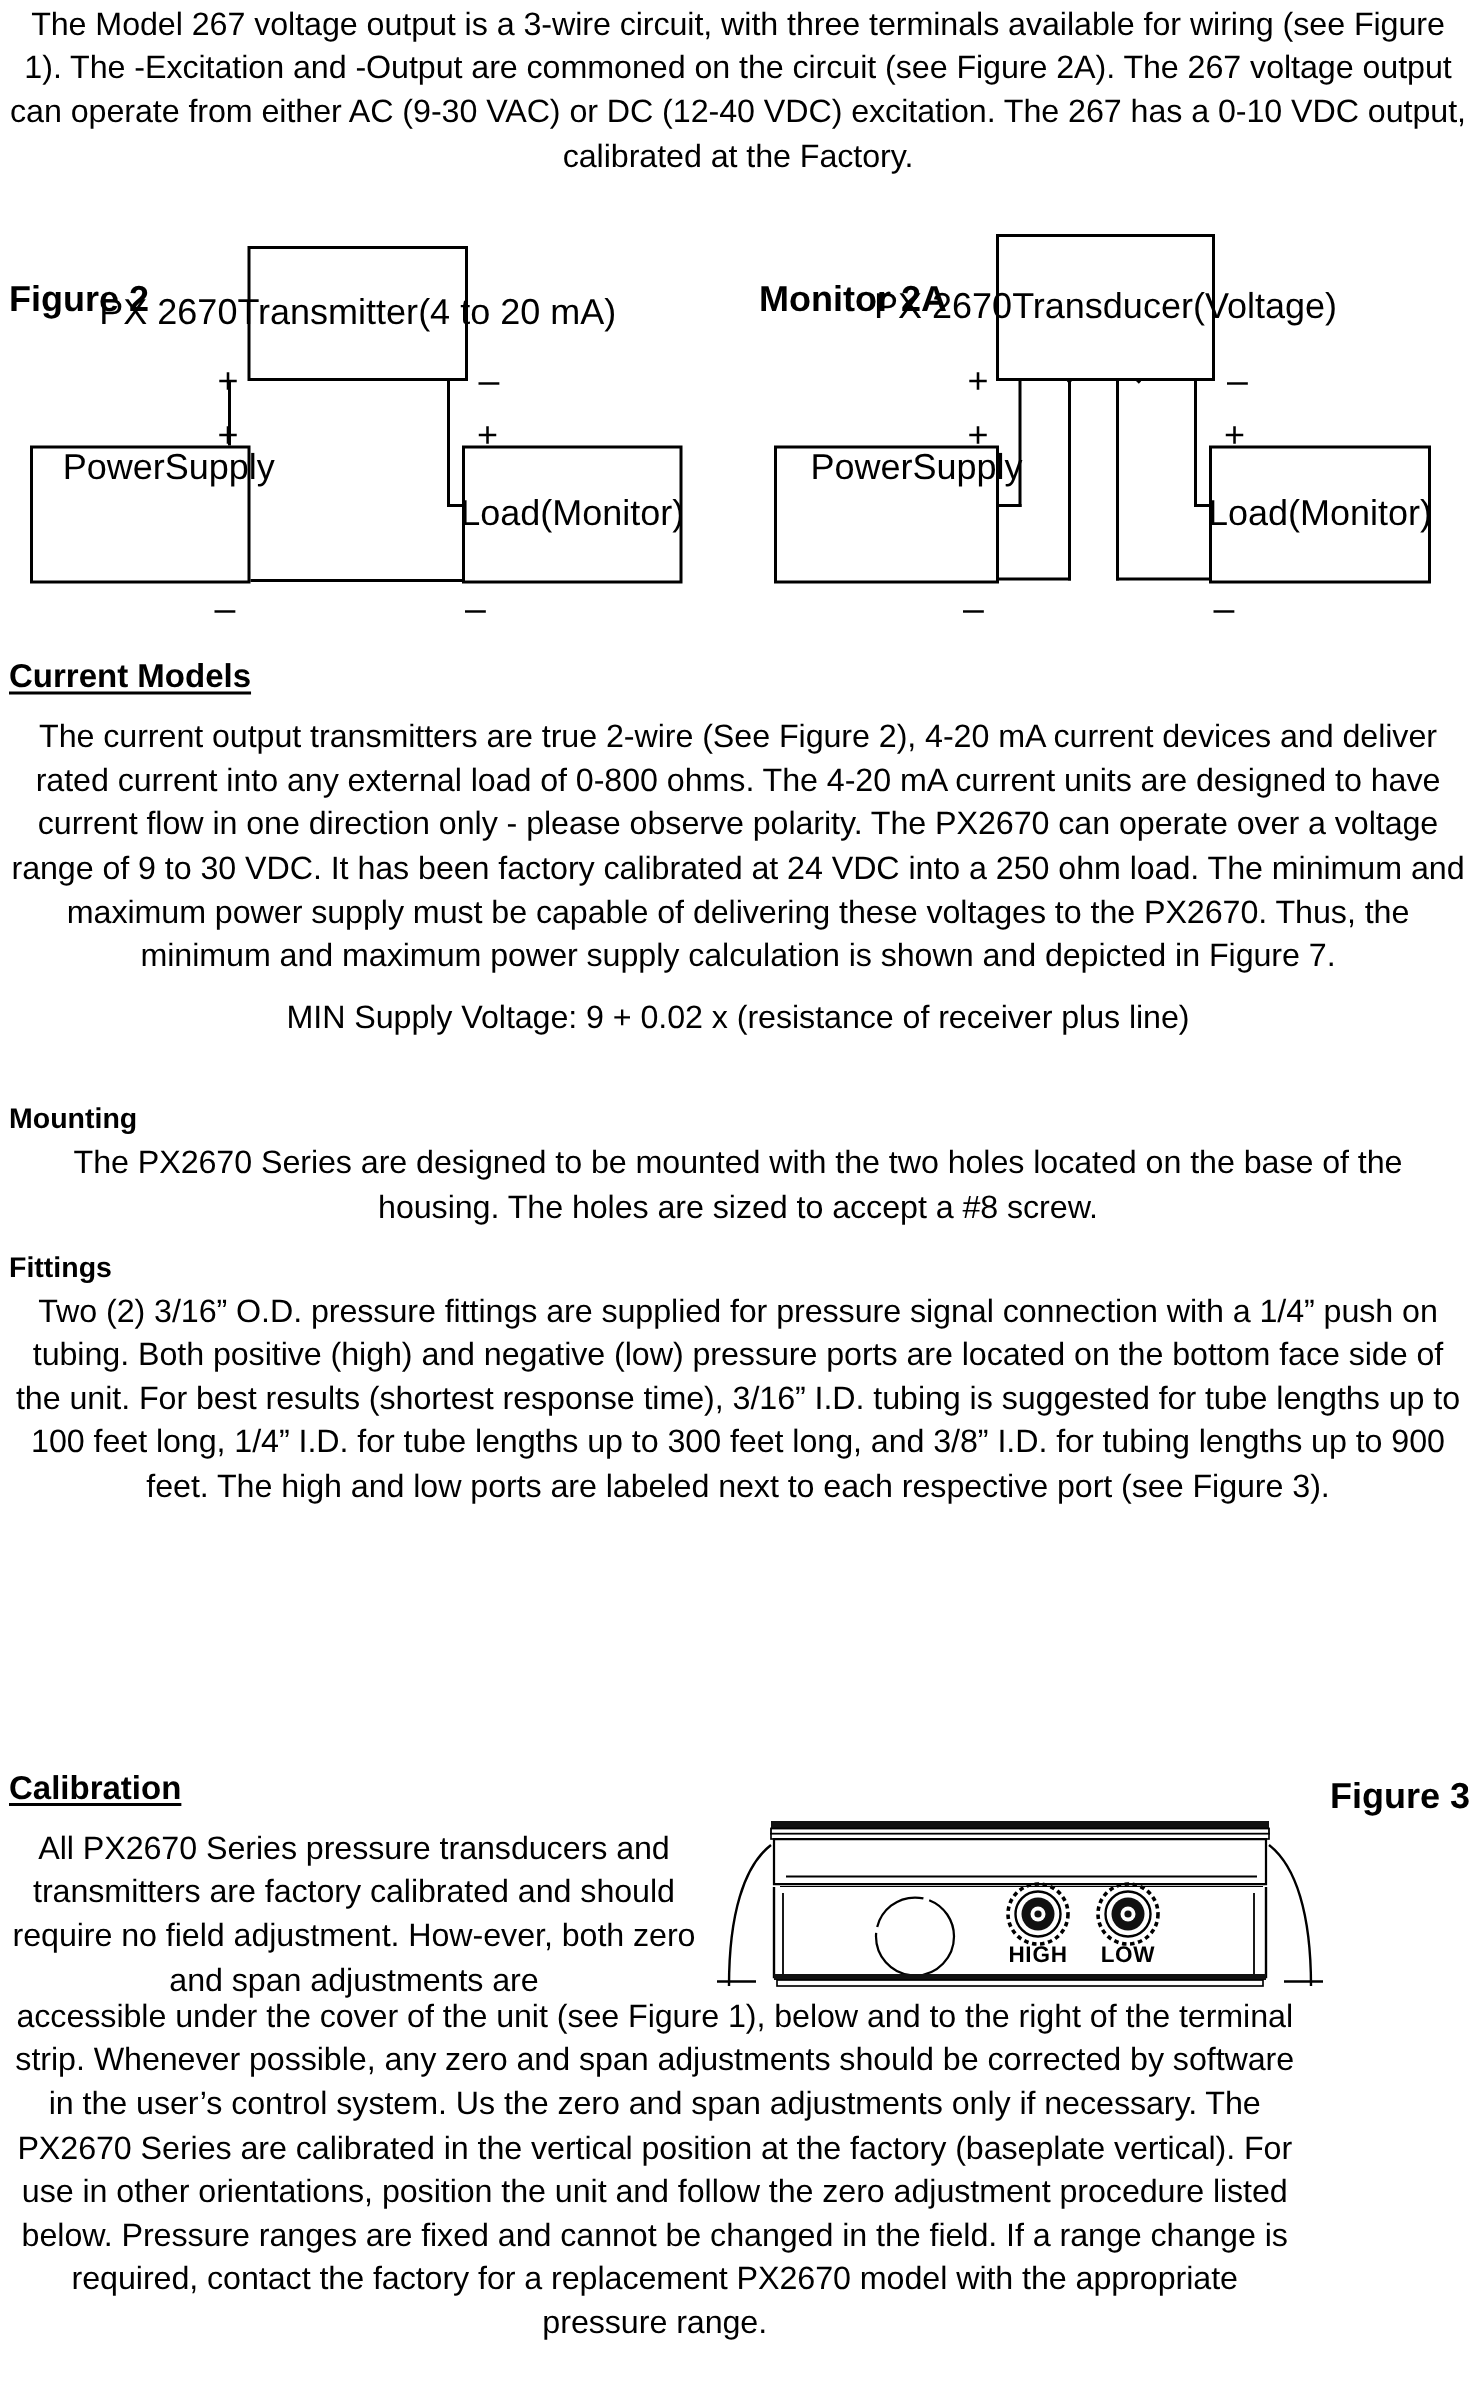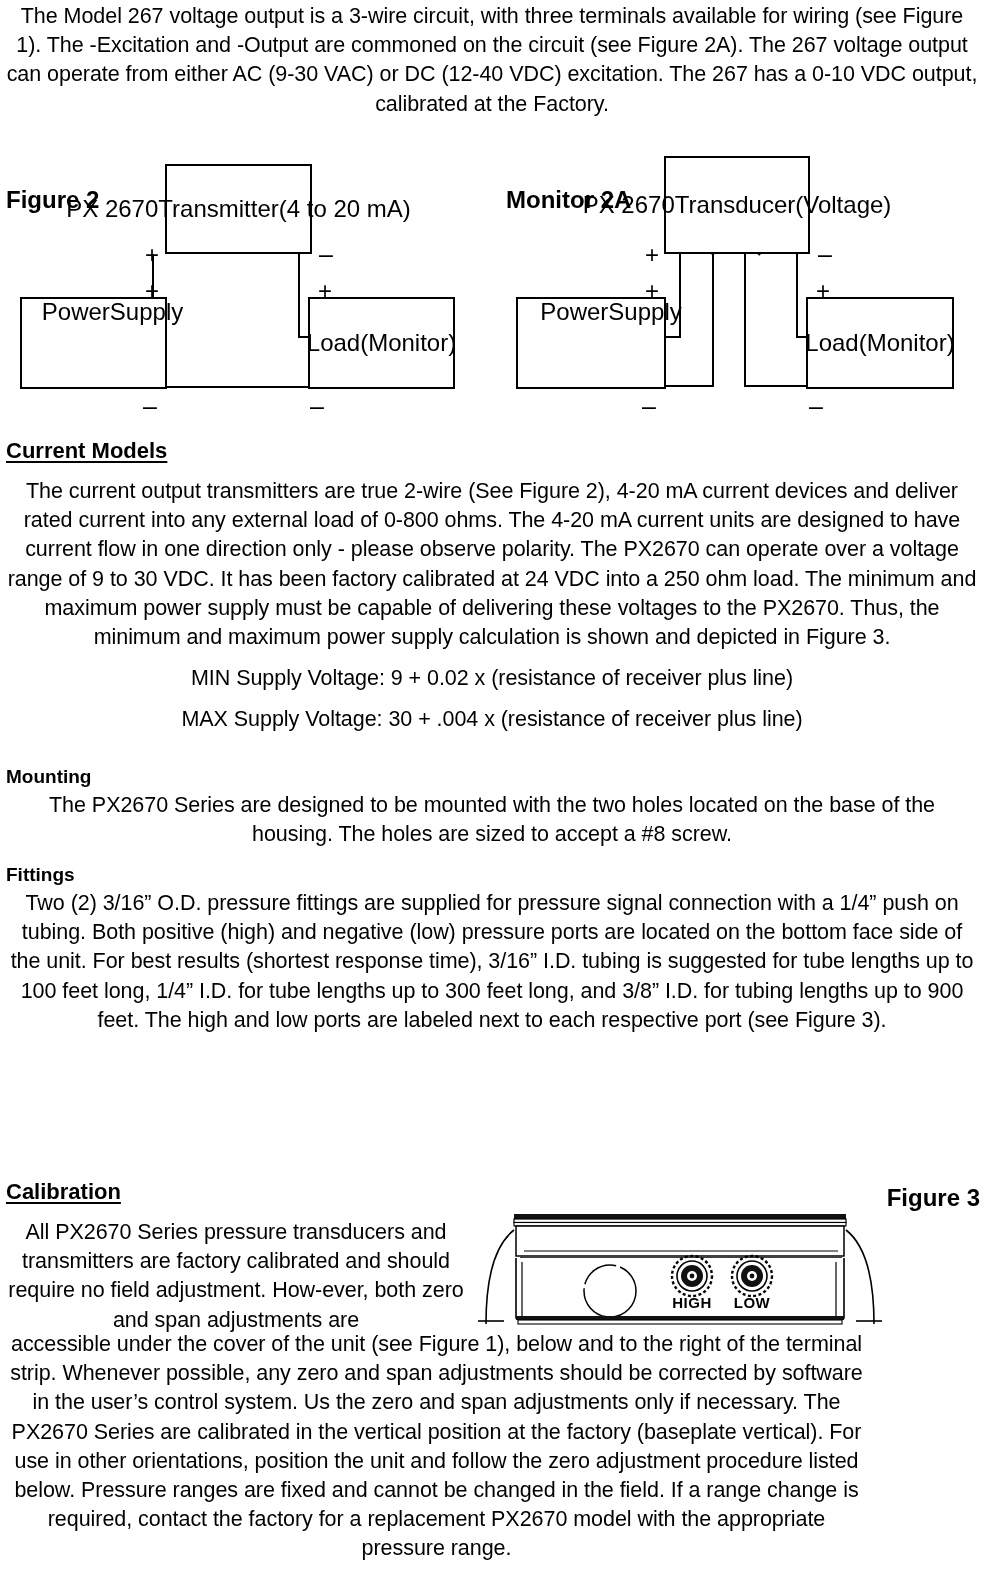--- a/index.html
+++ b/index.html
@@ -252,25 +252,24 @@
       <span class="sign minus" style="left:148px; top:244px;">–</span>
       <span class="sign minus" style="left:315px; top:244px;">–</span>
     </div>
   </div>
 
   <div id="body-flow">
 
     <h2 class="heading-ul">Current Models</h2>
     <div class="spacer-12"></div>
     <p class="para">The current output transmitters are true 2-wire (See Figure 2), 4-20 mA current devices and deliver rated current into any external load of 0-800 ohms.  The 4-20 mA current units are designed to have current flow in one direction only - please observe polarity.  The PX2670 can operate over a voltage range of 9 to 30 VDC.  It has been factory calibrated at 24 VDC into a 250 ohm load.  The minimum and maximum power supply must be capable of delivering these voltages to the PX2670.  Thus, the</p>
-    <p class="para">minimum and maximum power supply calculation is shown and depicted in Figure 3.</p>
+    <p class="para">minimum and maximum power supply calculation is shown and depicted in Figure 7.</p>
     <div class="spacer-12"></div>
     <p class="para">MIN Supply Voltage: 9 + 0.02 x (resistance of receiver plus line)</p>
     <div class="spacer-12"></div>
-    <p class="para">MAX Supply Voltage: 30 + .004 x (resistance of receiver plus line)</p>
     <div class="spacer-16"></div>
     <div class="spacer-12"></div>
     <h3 class="heading-bold">Mounting</h3>
     <p class="para">The PX2670 Series are designed to be mounted with the two holes located on the base of the housing.  The holes are sized to accept a #8 screw.</p>
     <div class="spacer-12"></div>
     <h3 class="heading-bold">Fittings</h3>
     <p class="para">Two (2) 3/16” O.D. pressure fittings are supplied for pressure signal connection with a 1/4” push on tubing.  Both positive (high) and negative (low) pressure ports are located on the bottom face side of the unit.  For best results (shortest response time), 3/16” I.D. tubing is suggested for tube lengths up to 100 feet long, 1/4” I.D. for tube lengths up to 300 feet long, and 3/8” I.D. for tubing lengths up to 900 feet.  The high and low ports are labeled next to each respective port (see Figure 3).</p>
 
   </div>
 

